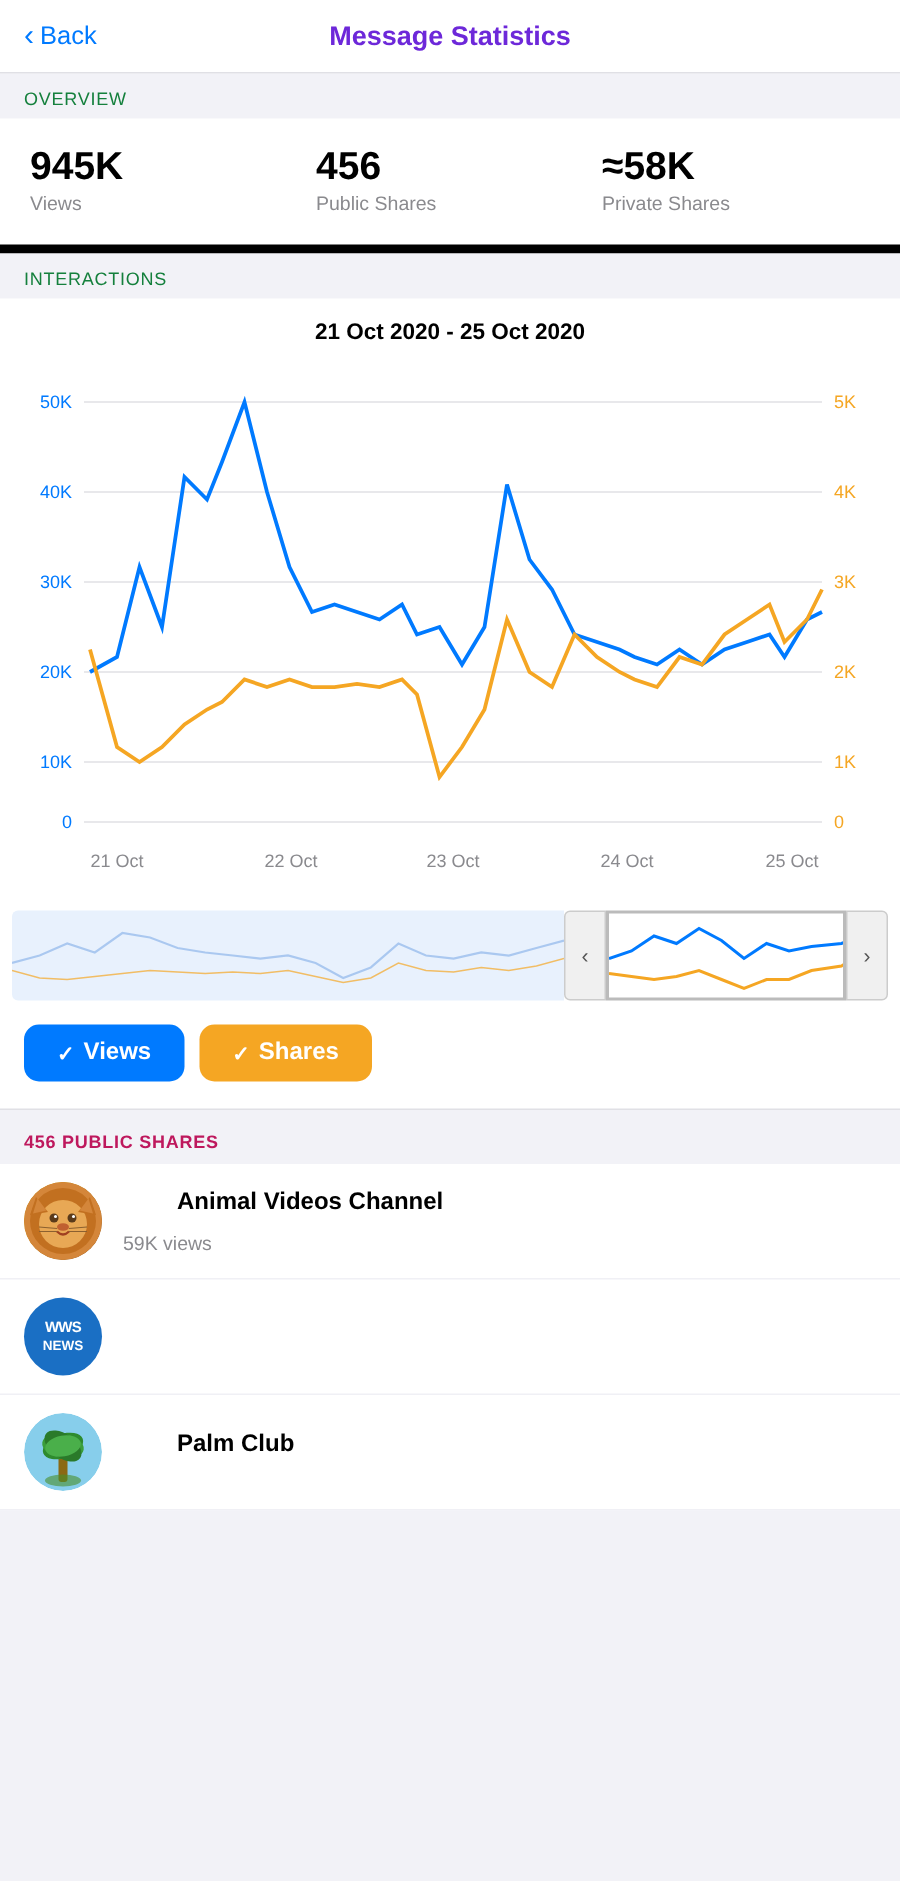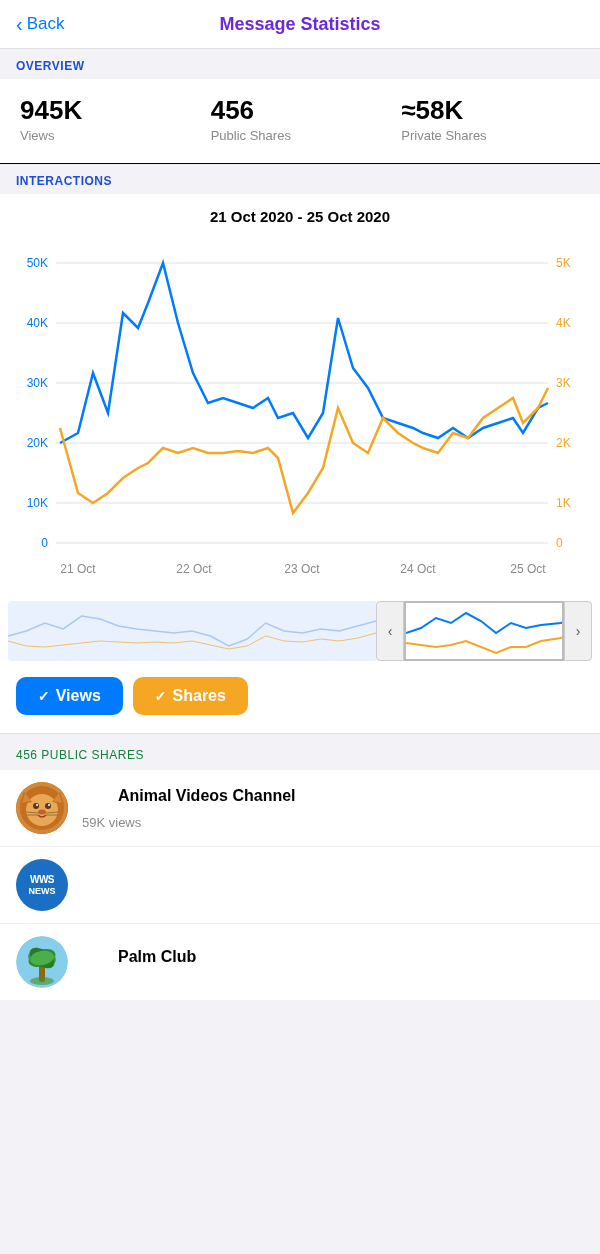--- a/index.html
+++ b/index.html
@@ -35,32 +35,32 @@
       font-size: 18px;
       font-weight: 700;
       color: #6d28d9;
     }
 
     
     .section-label {
       background: #f2f2f7;
       padding: 10px 16px 6px;
       font-size: 12px;
-      font-weight: 700;
-      color: #1d4ed8;
+      font-weight: 400;
+      color: #15803d;
       letter-spacing: 0.5px;
     }
 
     
     .overview-block {
       background: #fff;
       padding: 16px 20px 20px;
       display: flex;
       gap: 12px;
-      border-bottom: 1px solid #000000;
+      border-bottom: 6px solid #000000;
     }
     .overview-stat {
       flex: 1;
     }
     .overview-stat .stat-value {
       font-size: 26px;
       font-weight: 700;
       color: #000;
       line-height: 1.2;
     }
@@ -127,22 +127,22 @@
     }
     .toggle-btn.blue { background: #007aff; color: #fff; }
     .toggle-btn.orange { background: #f5a623; color: #fff; }
     .toggle-btn .check { font-size: 14px; }
 
     
     .shares-section-label {
       background: #f2f2f7;
       padding: 14px 16px 8px;
       font-size: 12px;
-      font-weight: 400;
-      color: #15803d;
+      font-weight: 700;
+      color: #be185d;
       letter-spacing: 0.5px;
     }
     .shares-list {
       background: #fff;
     }
     .share-item {
       display: flex;
       align-items: center;
       padding: 12px 16px;
       border-bottom: 1px solid #f0f0f5;

